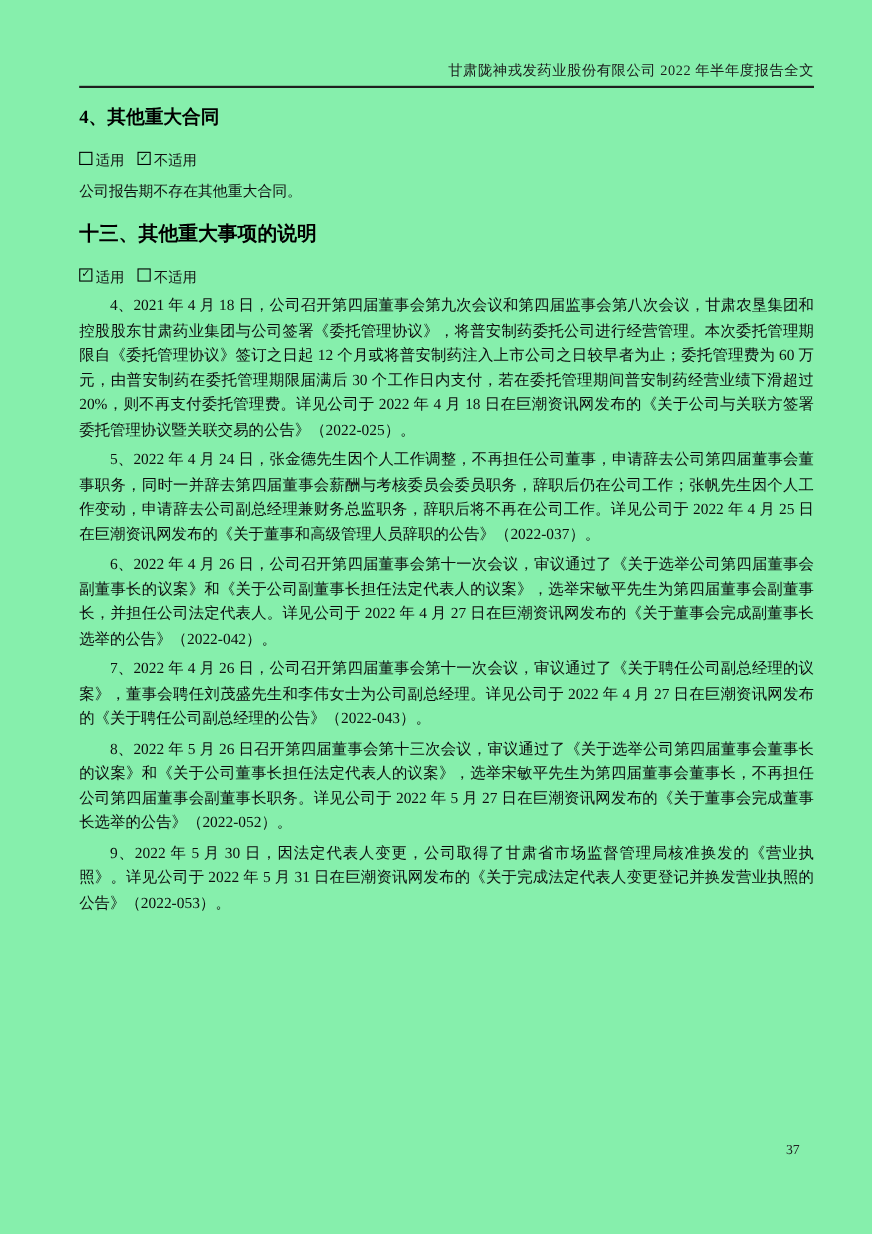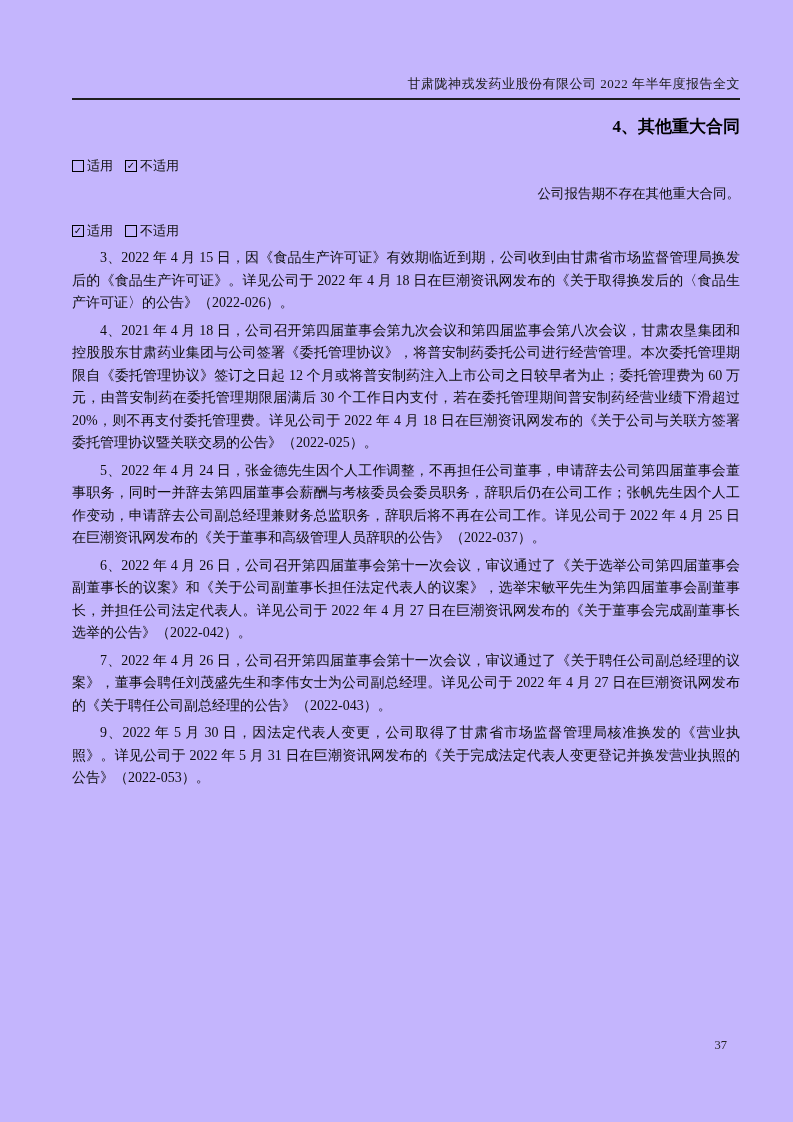--- a/index.html
+++ b/index.html
@@ -8,77 +8,75 @@
     background: #ffffff;
   }
   body {
     width: 793px; height: 1122px;
     color: #111;
     font-family: "Liberation Serif", "DejaVu Serif", serif;
   }
   .page {
     position: relative;
     width: 793px; height: 1122px;
-    background: #c4b5fd;
-    padding: 76px 53px 0 72px;
+    background: #86efac;
+    padding: 56px 53px 0 72px;
     overflow: hidden;
   }
   .header-title {
     text-align: right;
     font-size: 13px;
     line-height: 16px;
     letter-spacing: 0.5px;
     color: #1a1a1a;
   }
   .header-rule {
     margin-top: 6px;
     border-top: 2px solid #1f1f1f;
     height: 0;
   }
   .sec-l3 {
     margin: 17px 0 0 0;
     font-size: 17px;
     line-height: 20px;
     font-weight: bold;
     color: #000;
-    text-align: right;
   }
   .sec-l2 {
     margin: 19px 0 0 0;
     font-size: 18px;
     line-height: 22px;
     font-weight: bold;
     color: #000;
   }
   .cb-row {
     margin-top: 21px;
     font-size: 13px;
     line-height: 16px;
     display: flex;
     align-items: center;
   }
-  .cb-row .cb-group { display: inline-flex; align-items: center; margin-right: 12px; }
+  .cb-row .cb-group { display: inline-flex; margin-right: 12px; }
   .cb {
     display: inline-flex;
     align-items: center;
     justify-content: center;
     width: 12px; height: 12px;
     border: 1px solid #000;
     margin-right: 3px;
     font-family: "DejaVu Sans", sans-serif;
     font-size: 10px;
     font-weight: bold;
     line-height: 1;
     color: #000;
   }
   .plain-line {
     margin-top: 11px;
     font-size: 13.5px;
     line-height: 17px;
-    text-align: right;
   }
   .paras { margin-top: 8px; }
   .para {
     margin: 0 0 5px 0;
     font-size: 14px;
     line-height: 22.5px;
     text-indent: 2em;
     text-align: justify;
     color: #0d0d0d;
   }
@@ -106,36 +104,37 @@
       <span>适用</span>
     </span>
     <span class="cb-group">
       <span class="cb">✓</span>
       <span>不适用</span>
     </span>
   </div>
 
   <div class="plain-line">公司报告期不存在其他重大合同。</div>
 
+  <h2 class="sec-l2">十三、其他重大事项的说明</h2>
 
   <div class="cb-row">
     <span class="cb-group">
       <span class="cb">✓</span>
       <span>适用</span>
     </span>
     <span class="cb-group">
       <span class="cb"></span>
       <span>不适用</span>
     </span>
   </div>
 
   <div class="paras">
-    <p class="para">3、2022 年 4 月 15 日，因《食品生产许可证》有效期临近到期，公司收到由甘肃省市场监督管理局换发后的《食品生产许可证》。详见公司于 2022 年 4 月 18 日在巨潮资讯网发布的《关于取得换发后的〈食品生产许可证〉的公告》（2022-026）。</p>
     <p class="para">4、2021 年 4 月 18 日，公司召开第四届董事会第九次会议和第四届监事会第八次会议，甘肃农垦集团和控股股东甘肃药业集团与公司签署《委托管理协议》，将普安制药委托公司进行经营管理。本次委托管理期限自《委托管理协议》签订之日起 12 个月或将普安制药注入上市公司之日较早者为止；委托管理费为 60 万元，由普安制药在委托管理期限届满后 30 个工作日内支付，若在委托管理期间普安制药经营业绩下滑超过 20%，则不再支付委托管理费。详见公司于 2022 年 4 月 18 日在巨潮资讯网发布的《关于公司与关联方签署委托管理协议暨关联交易的公告》（2022-025）。</p>
     <p class="para">5、2022 年 4 月 24 日，张金德先生因个人工作调整，不再担任公司董事，申请辞去公司第四届董事会董事职务，同时一并辞去第四届董事会薪酬与考核委员会委员职务，辞职后仍在公司工作；张帆先生因个人工作变动，申请辞去公司副总经理兼财务总监职务，辞职后将不再在公司工作。详见公司于 2022 年 4 月 25 日在巨潮资讯网发布的《关于董事和高级管理人员辞职的公告》（2022-037）。</p>
     <p class="para">6、2022 年 4 月 26 日，公司召开第四届董事会第十一次会议，审议通过了《关于选举公司第四届董事会副董事长的议案》和《关于公司副董事长担任法定代表人的议案》，选举宋敏平先生为第四届董事会副董事长，并担任公司法定代表人。详见公司于 2022 年 4 月 27 日在巨潮资讯网发布的《关于董事会完成副董事长选举的公告》（2022-042）。</p>
     <p class="para">7、2022 年 4 月 26 日，公司召开第四届董事会第十一次会议，审议通过了《关于聘任公司副总经理的议案》，董事会聘任刘茂盛先生和李伟女士为公司副总经理。详见公司于 2022 年 4 月 27 日在巨潮资讯网发布的《关于聘任公司副总经理的公告》（2022-043）。</p>
+    <p class="para">8、2022 年 5 月 26 日召开第四届董事会第十三次会议，审议通过了《关于选举公司第四届董事会董事长的议案》和《关于公司董事长担任法定代表人的议案》，选举宋敏平先生为第四届董事会董事长，不再担任公司第四届董事会副董事长职务。详见公司于 2022 年 5 月 27 日在巨潮资讯网发布的《关于董事会完成董事长选举的公告》（2022-052）。</p>
     <p class="para">9、2022 年 5 月 30 日，因法定代表人变更，公司取得了甘肃省市场监督管理局核准换发的《营业执照》。详见公司于 2022 年 5 月 31 日在巨潮资讯网发布的《关于完成法定代表人变更登记并换发营业执照的公告》（2022-053）。</p>
   </div>
 
   <div class="page-number">37</div>
 
 </div>
 
 </body></html>

